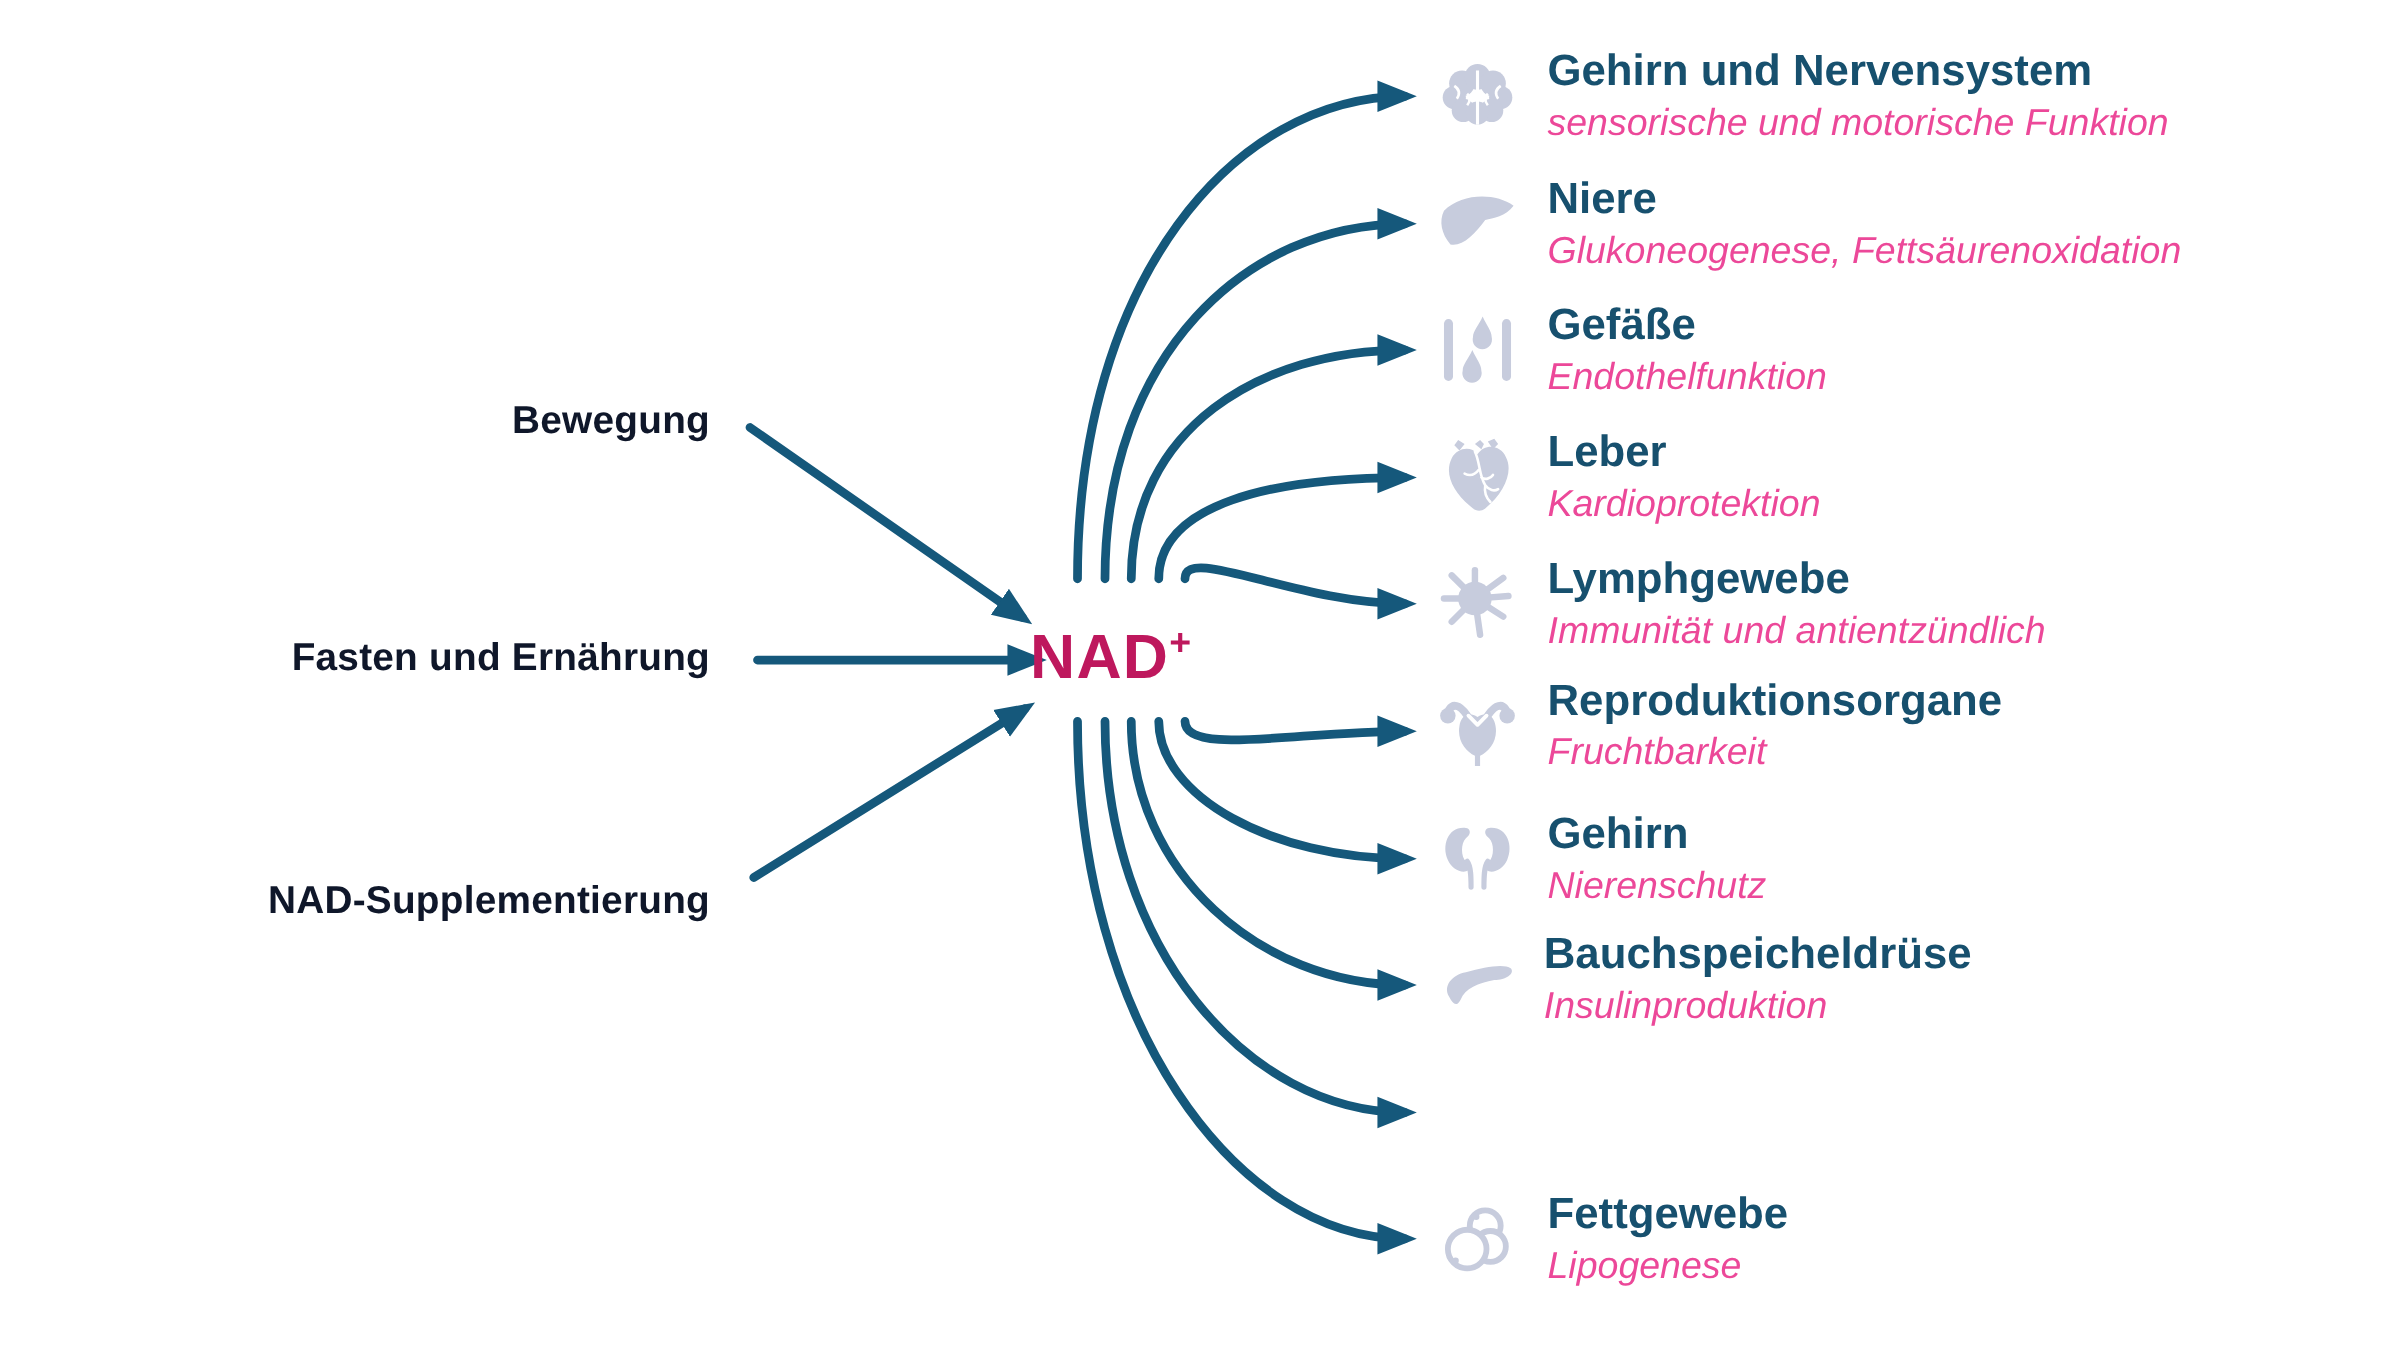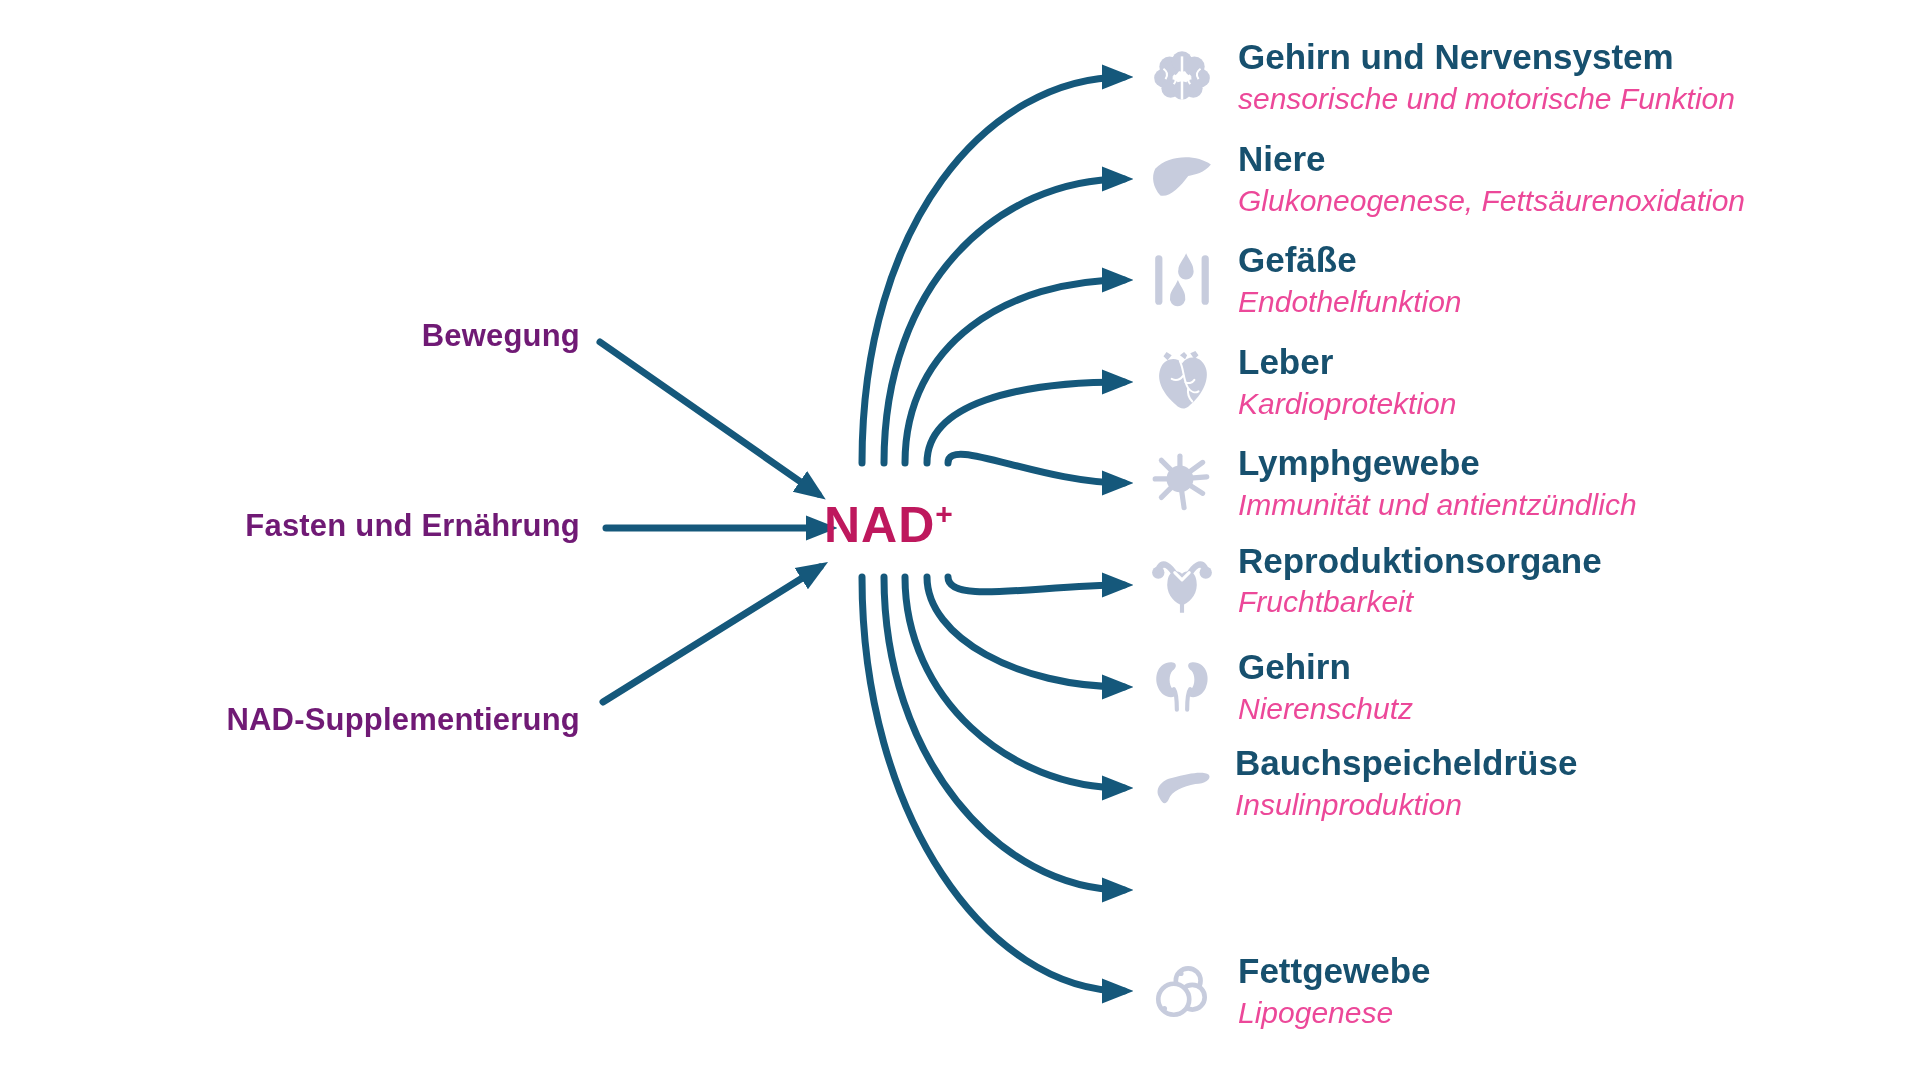--- a/index.html
+++ b/index.html
@@ -17,26 +17,26 @@
     width: 1920px; height: 1080px;
   }
   #arrows path.flow {
     fill: none;
     stroke: #15587B;
     stroke-width: 7;
     stroke-linecap: round;
   }
   .input-label {
     position: absolute;
-    left: 160px;
+    left: 148px;
     width: 420px;
     text-align: right;
     font-size: 31px;
     font-weight: 700;
-    color: #701a75;
+    color: #0f172a;
     letter-spacing: 0.2px;
   }
   .hub {
     position: absolute;
     left: 824px;
     top: 496px;
     font-size: 50px;
     font-weight: 600;
     color: #be185d;
     letter-spacing: 1px;

